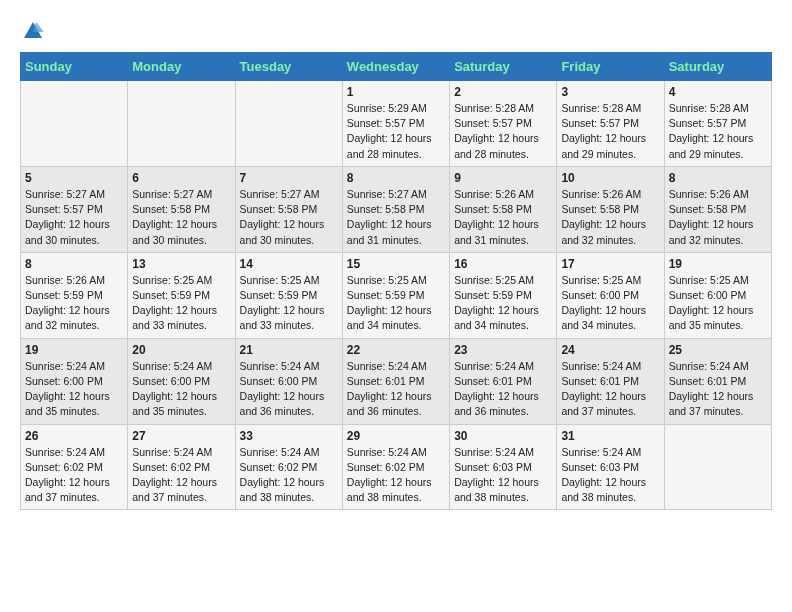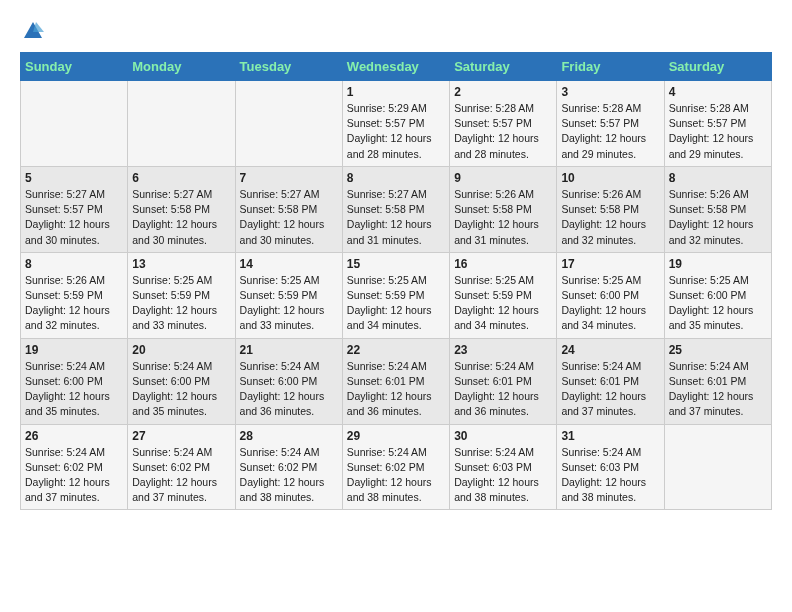--- a/index.html
+++ b/index.html
@@ -321,21 +321,21 @@
 and 37 minutes.</div>
         </td>
         <td>
           <div class="day-num">27</div>
           <div class="cell-content" style="white-space: pre-line;">Sunrise: 5:24 AM
 Sunset: 6:02 PM
 Daylight: 12 hours
 and 37 minutes.</div>
         </td>
         <td>
-          <div class="day-num">28</div>
+          <div class="day-num">33</div>
           <div class="cell-content" style="white-space: pre-line;">Sunrise: 5:24 AM
 Sunset: 6:02 PM
 Daylight: 12 hours
 and 38 minutes.</div>
         </td>
         <td>
           <div class="day-num">29</div>
           <div class="cell-content" style="white-space: pre-line;">Sunrise: 5:24 AM
 Sunset: 6:02 PM
 Daylight: 12 hours

